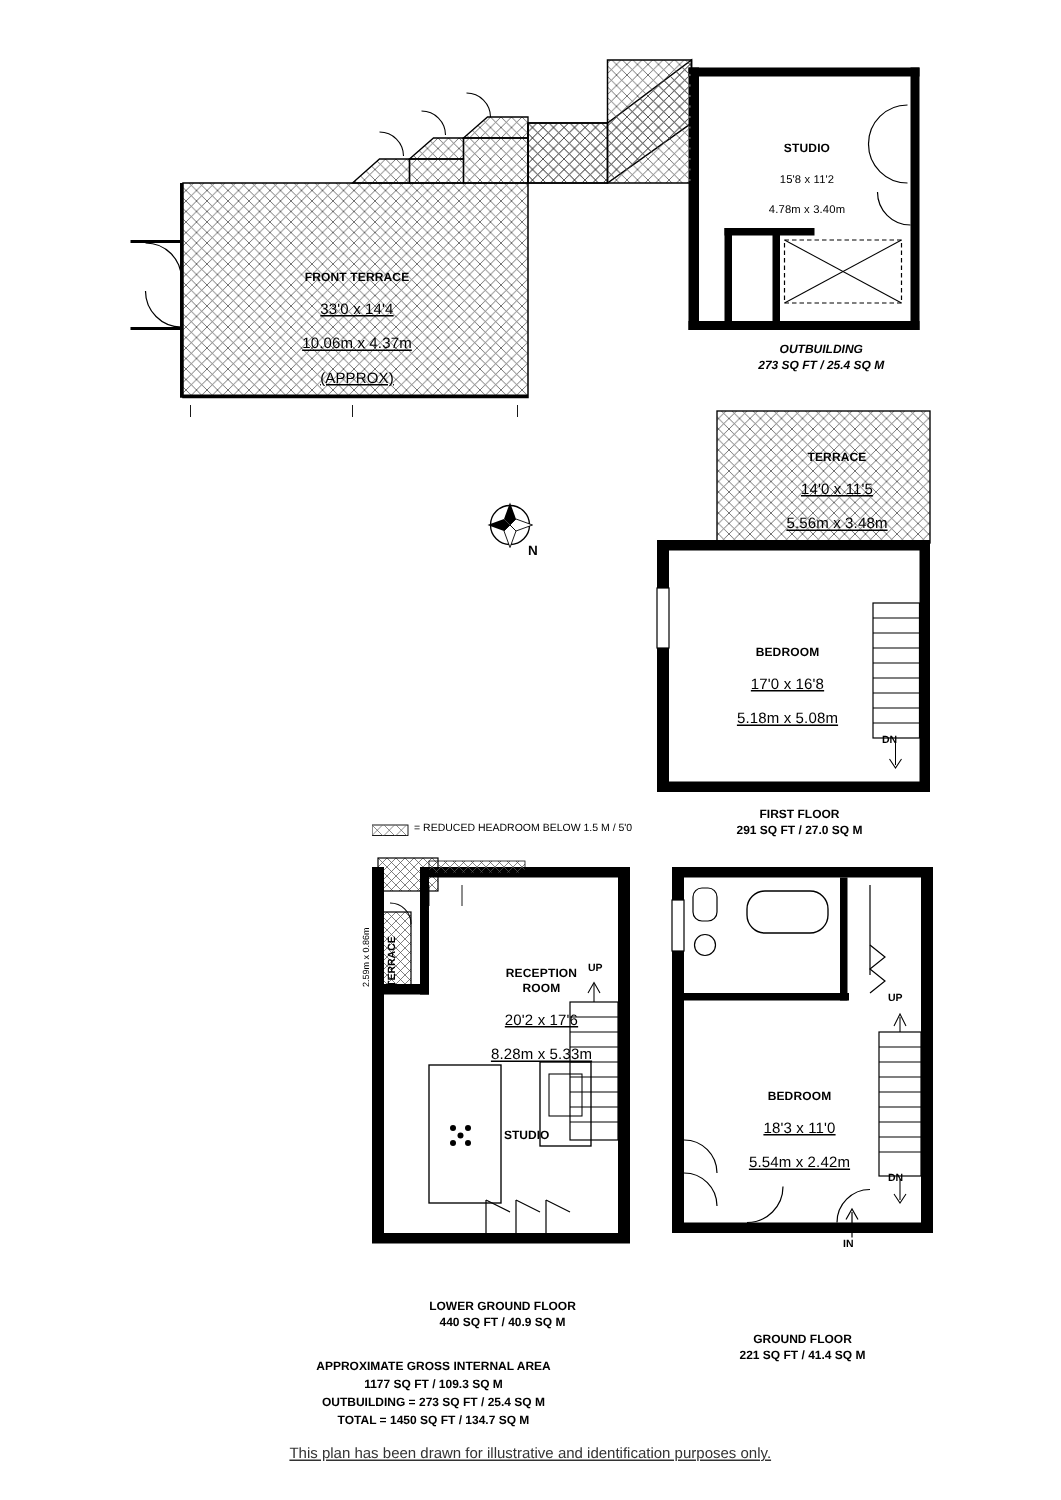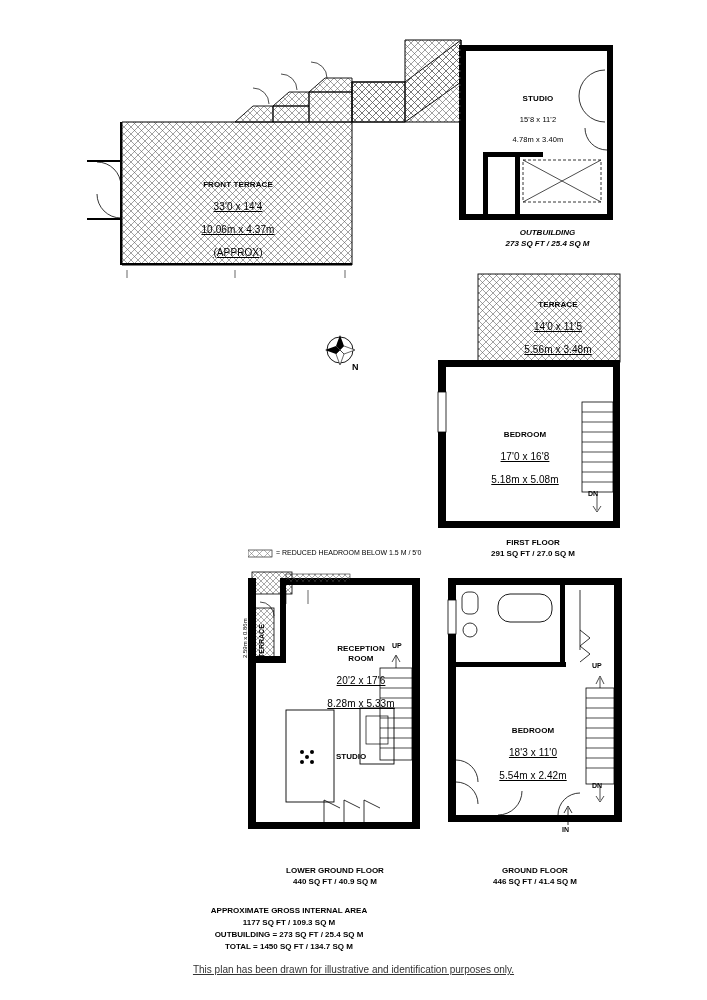--- a/index.html
+++ b/index.html
@@ -317,23 +317,23 @@
     </svg>
     <div class="abs lbl t8" style="left:38px; top:146px; width:110px;">
       <div class="bold">BEDROOM</div>
       <div class="t75">18'3 x 11'0</div>
       <div class="t75">5.54m x 2.42m</div>
     </div>
     <div class="abs t7 bold" style="left:152px; top:92px;">UP</div>
     <div class="abs t7 bold" style="left:152px; top:212px;">DN</div>
     <div class="abs t7 bold" style="left:122px; top:256px;">IN</div>
   </div>
-  <div class="abs caption t8 bold" style="left:445px; top:866px; width:180px;">
+  <div class="abs caption t8 bold" style="left:445px; top:888px; width:180px;">
     <div>GROUND FLOOR</div>
-    <div>446 SQ FT / 41.4 SQ M</div>
+    <div>221 SQ FT / 41.4 SQ M</div>
   </div>
 
   <div class="abs caption t8 bold" style="left:0px; top:905px; width:578px; line-height:1.5;">
     <div>APPROXIMATE GROSS INTERNAL AREA</div>
     <div>1177 SQ FT / 109.3 SQ M</div>
     <div>OUTBUILDING = 273 SQ FT / 25.4 SQ M</div>
     <div>TOTAL = 1450 SQ FT / 134.7 SQ M</div>
   </div>
 
   <div class="abs caption t75" style="left:0px; top:963px; width:707px; color:#333;">This plan has been drawn for illustrative and identification purposes only.</div>

